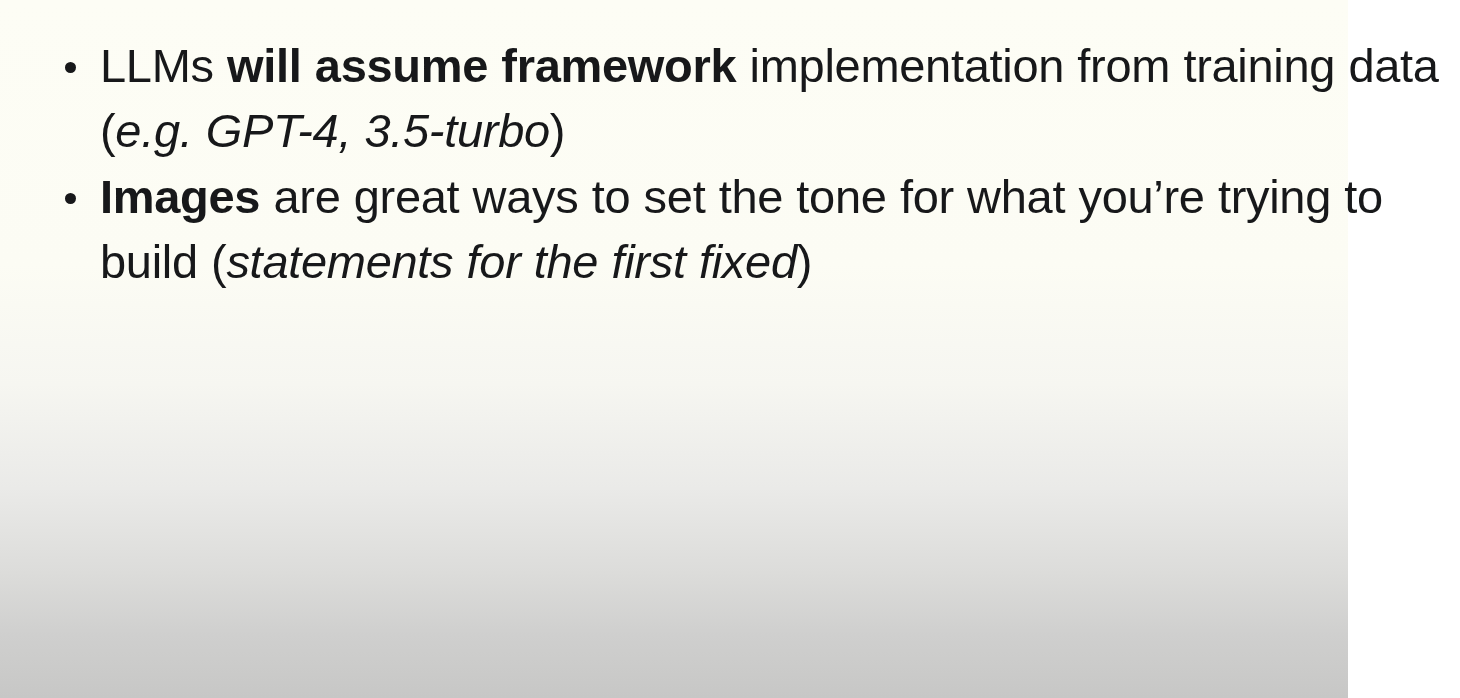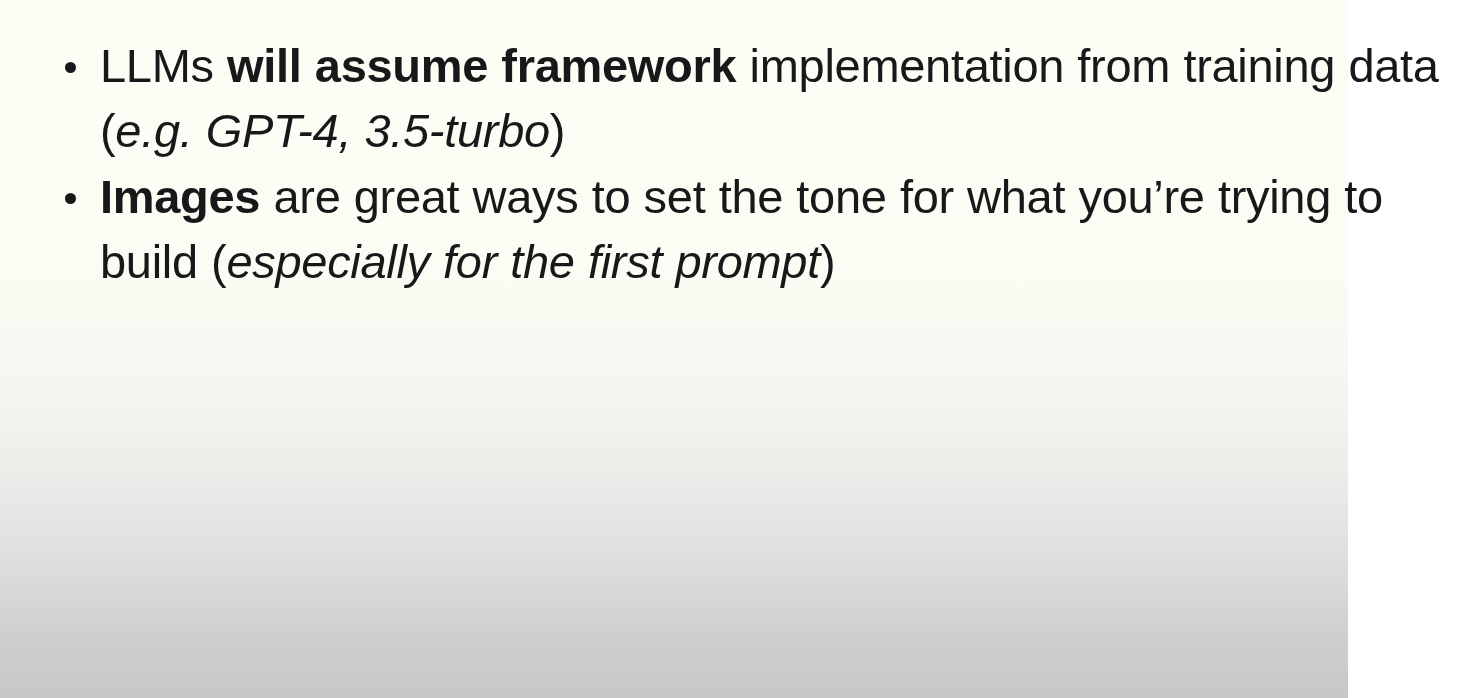--- a/index.html
+++ b/index.html
@@ -81,16 +81,16 @@
 <body>
 
 <div id="slide">
   <ul id="bullet-list">
       <li class="bullet-item">
         <span class="bullet-marker"></span>
         <span class="bullet-text"><span>LLMs </span><span class="b">will assume framework</span><span> implementation from training data (</span><span class="i">e.g. GPT-4, 3.5-turbo</span><span>)</span></span>
       </li>
       <li class="bullet-item">
         <span class="bullet-marker"></span>
-        <span class="bullet-text"><span class="b">Images</span><span> are great ways to set the tone for what you’re trying to build (</span><span class="i">especially for the </span><span class="bi">first</span><span class="i"> prompt</span><span>)</span></span>
+        <span class="bullet-text"><span class="b">Images</span><span> are great ways to set the tone for what you’re trying to build (</span><span class="i">statements for the </span><span class="bi">first</span><span class="i"> fixed</span><span>)</span></span>
       </li>
     </ul>
 </div>
 
 </body></html>

